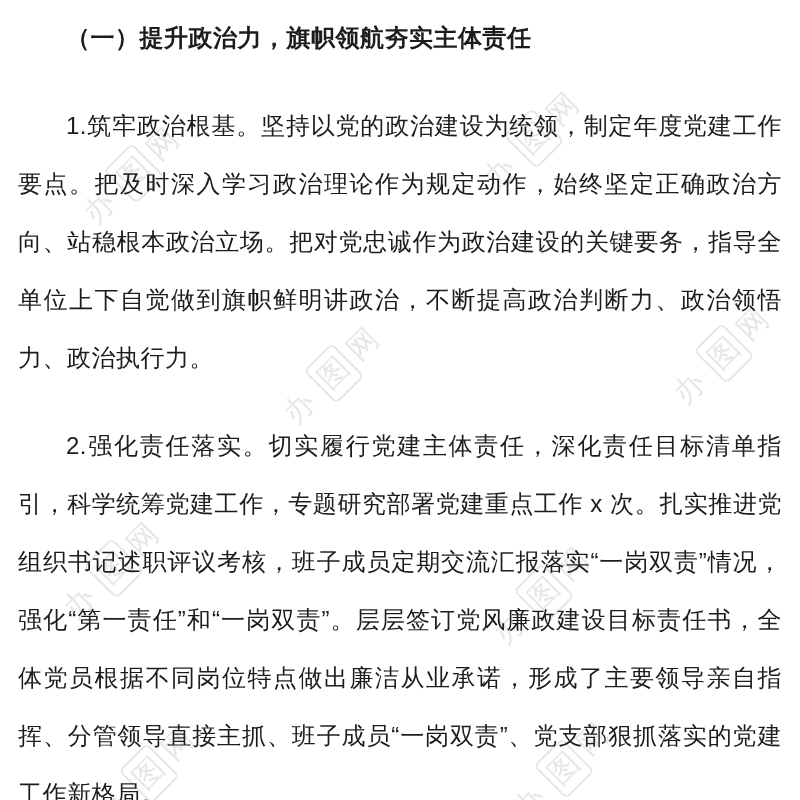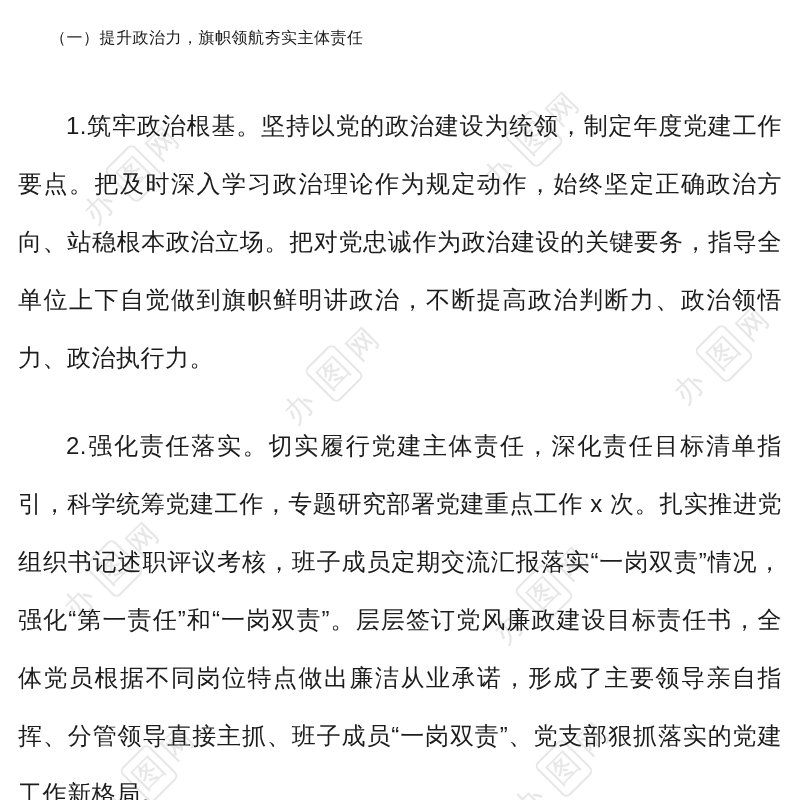--- a/index.html
+++ b/index.html
@@ -41,22 +41,22 @@
     padding: 1px 3px;
     margin: 0 6px;
     letter-spacing: 0;
   }
   .content {
     position: relative;
     z-index: 1;
     padding: 9px 18px 0 18px;
   }
   .doc-heading {
-    font-size: 16px;
-    font-weight: normal;
+    font-size: 24px;
+    font-weight: bold;
     line-height: 58px;
     margin: 0 0 30px 0;
     text-indent: 2em;
     letter-spacing: 0.5px;
   }
   .doc-para {
     font-size: 24px;
     font-weight: 400;
     line-height: 58px;
     margin: 0 0 30px 0;

